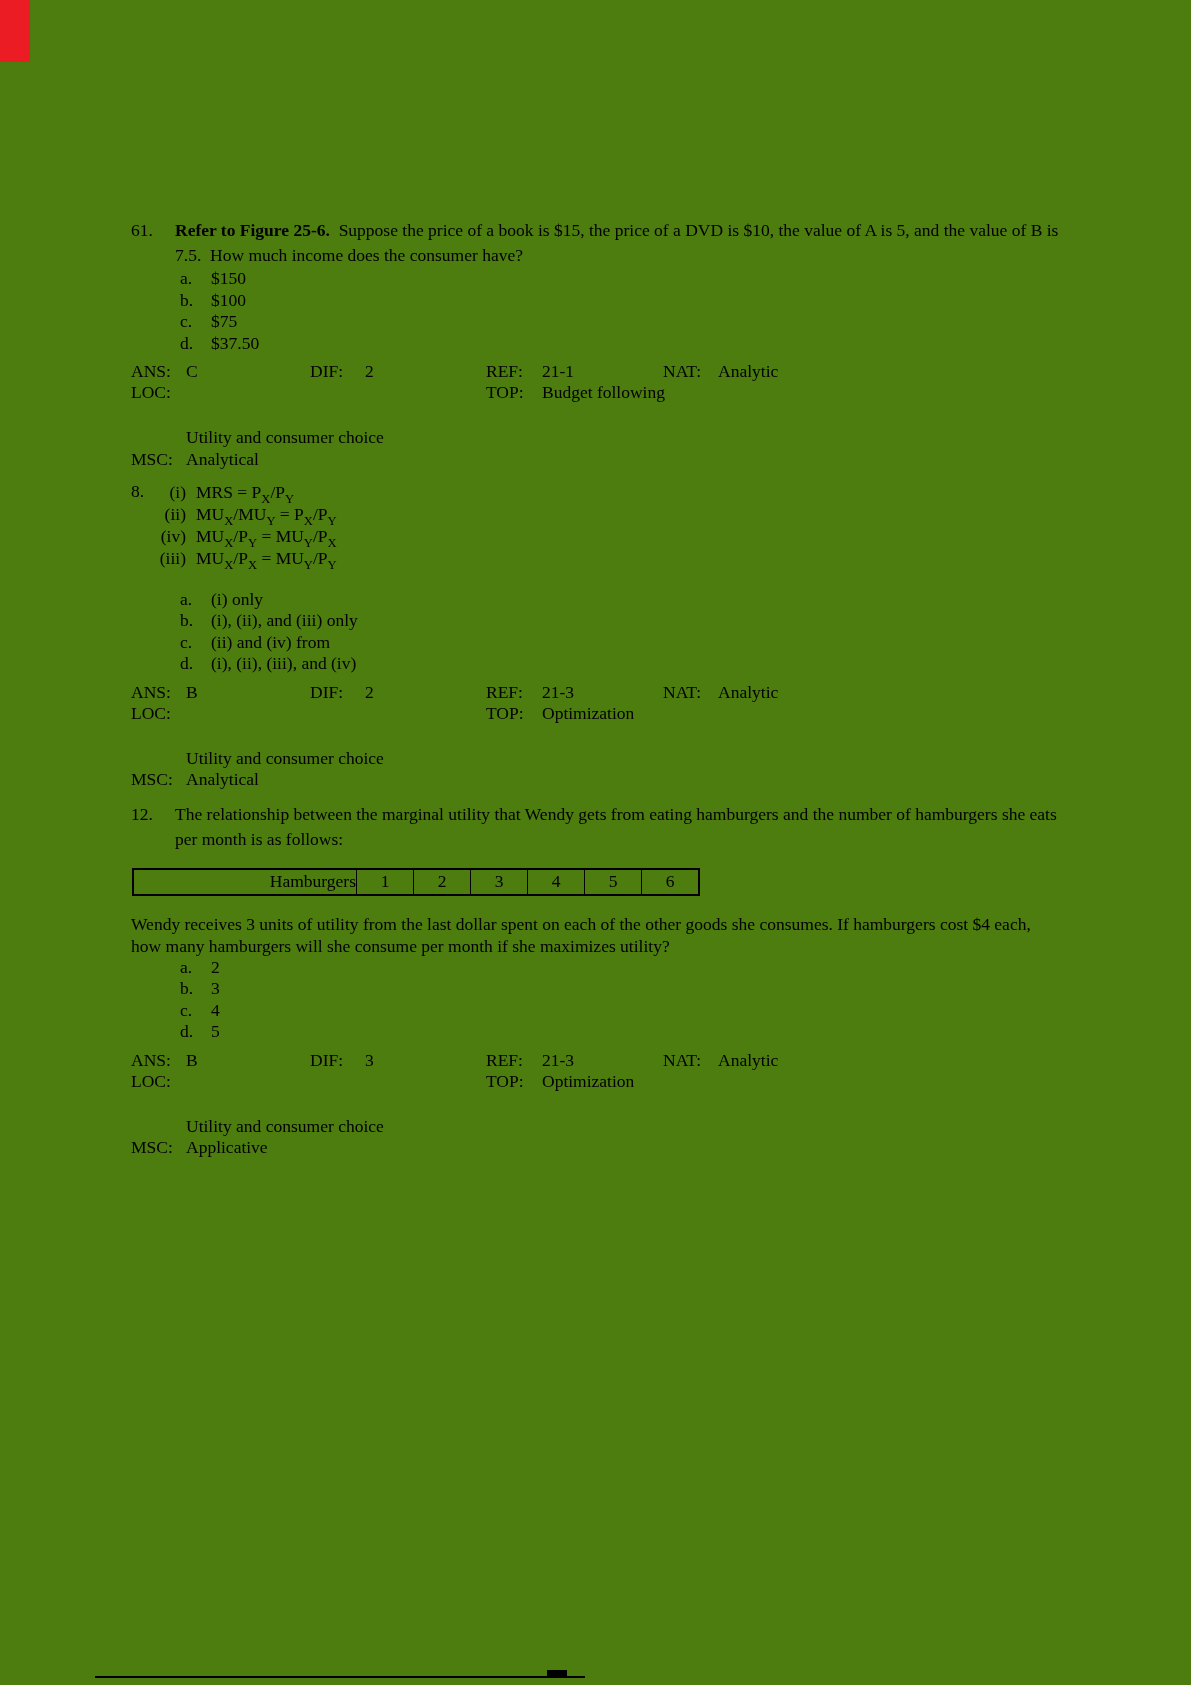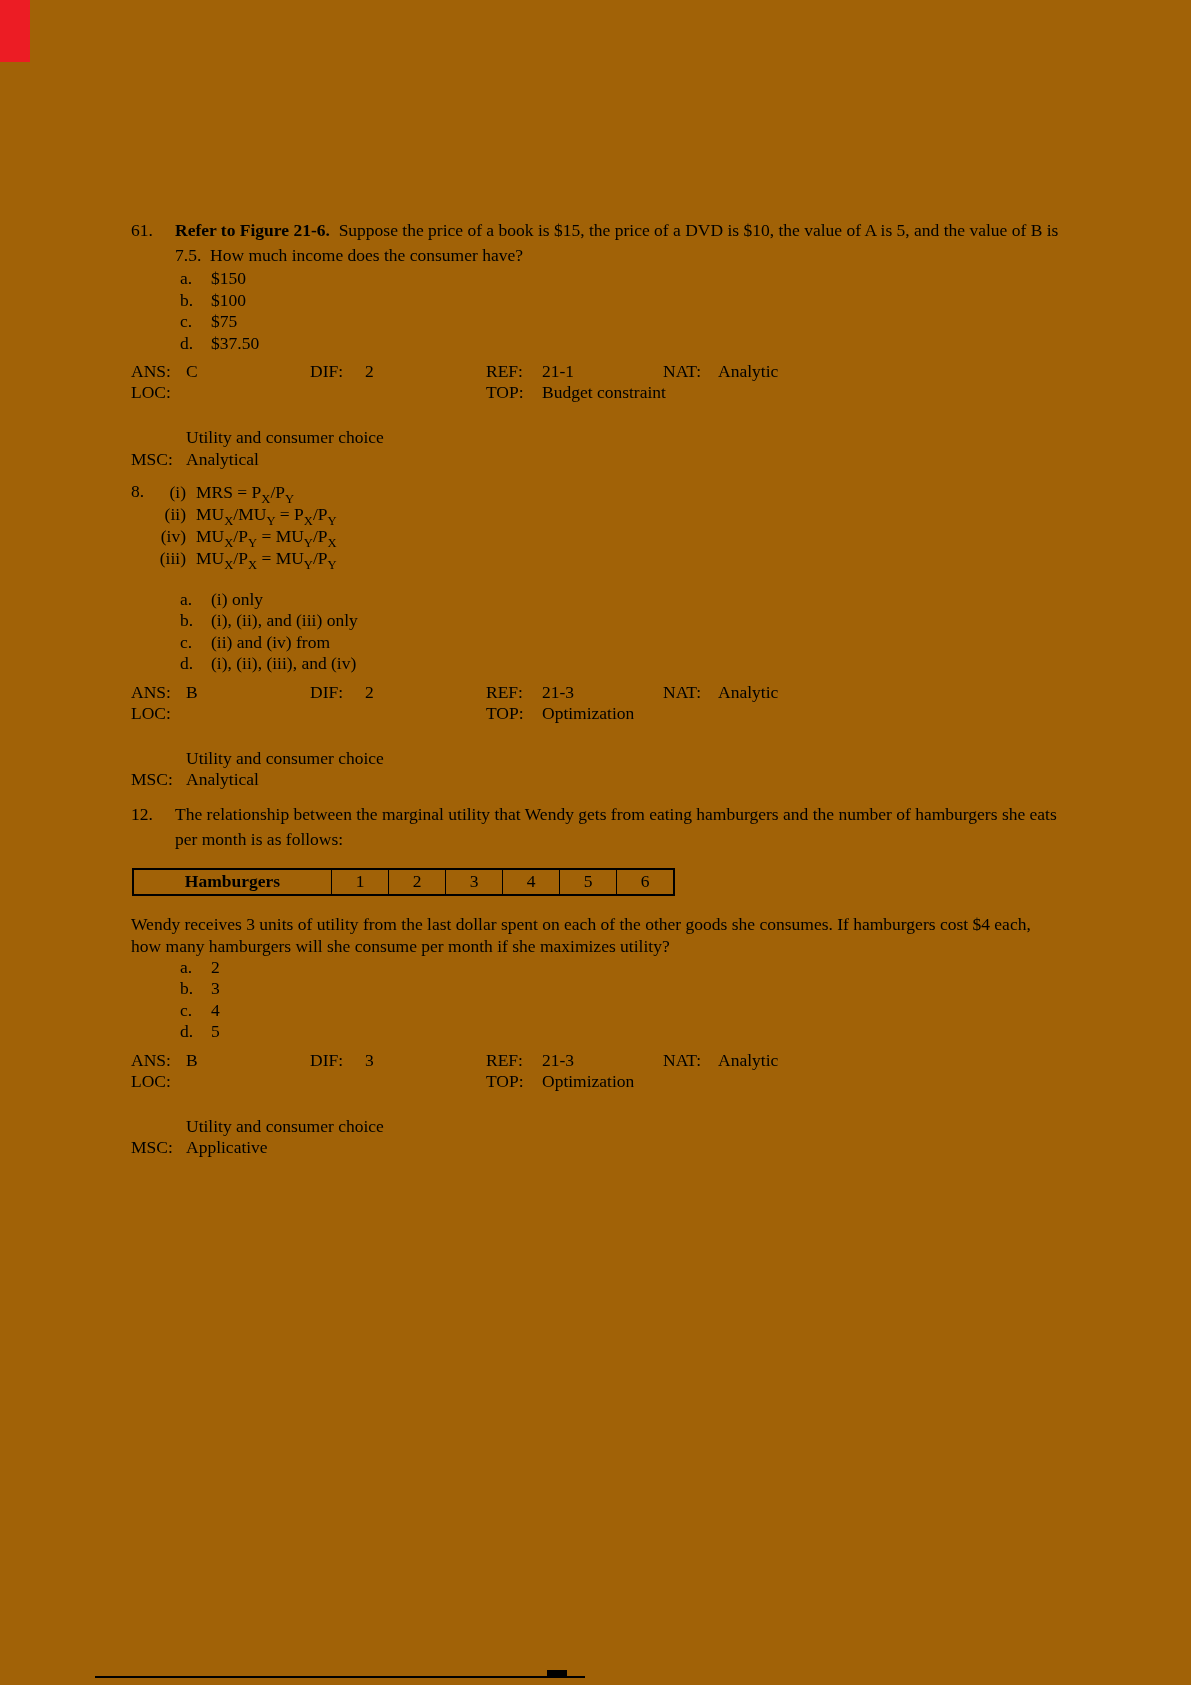--- a/index.html
+++ b/index.html
@@ -1,20 +1,20 @@
 <!DOCTYPE html>
 <html><head>
 <meta charset="utf-8">
 <title>Document</title>
 <style>
   html,body{margin:0;padding:0;background:#888;}
   .page{
     position:relative;
     width:1191px;height:1685px;
-    background:#a16207;
+    background:#4d7c0f;
     font-family:"Liberation Serif", serif;
     font-size:17.5px;
     color:#000;
     overflow:hidden;
     margin:0 auto;
   }
   .red-marker{
     position:absolute;left:0;top:0;width:30px;height:62px;
     background:#ec1c24;
   }
@@ -60,23 +60,23 @@
     margin:16px 0 0 1px;
   }
   .mu-table td{
     border:1px solid #000;
     height:24px;
     padding:0;
     font-size:17.5px;
   }
   .mu-table td.th{
     width:197px;
-    font-weight:bold;
-    padding-left:0;
-    text-align:center;
+    font-weight:normal;
+    padding-left:25px;
+    text-align:right;
   }
   .mu-table td.num{
     width:56px;
     text-align:center;
   }
   .after-para{
     margin-top:17px;
     line-height:22px;
     white-space:pre-wrap;
   }
@@ -89,21 +89,21 @@
 </style>
 </head>
 <body>
 
 <div class="page">
   <div class="red-marker"></div>
 
   <div class="content">
 
     <section class="question">
-      <div class="qpara"><span class="qnum">61.</span><span class="bold">Refer to Figure 21-6.</span><span>  Suppose the price of a book is $15, the price of a DVD is $10, the value of A is 5, and the value of B is 7.5.  How much income does the consumer have?</span></div>
+      <div class="qpara"><span class="qnum">61.</span><span class="bold">Refer to Figure 25-6.</span><span>  Suppose the price of a book is $15, the price of a DVD is $10, the value of A is 5, and the value of B is 7.5.  How much income does the consumer have?</span></div>
       <div class="choices">
         <div class="choice"><span class="cl">a.</span><span>$150</span></div>
         <div class="choice"><span class="cl">b.</span><span>$100</span></div>
         <div class="choice"><span class="cl">c.</span><span>$75</span></div>
         <div class="choice"><span class="cl">d.</span><span>$37.50</span></div>
       </div>
       <div class="meta">
         <div class="meta-line">
             <span class="w55">ANS:</span>
             <span class="w124">C</span>
@@ -111,21 +111,21 @@
             <span class="w121">2</span>
             <span class="w56">REF:</span>
             <span class="w121">21-1</span>
             <span class="w55">NAT:</span>
             <span class="last">Analytic</span>
           </div>
         <div class="meta-line">
             <span class="w55">LOC:</span>
             <span class="w300">Utility and consumer choice</span>
             <span class="w56">TOP:</span>
-            <span class="last">Budget constraint</span>
+            <span class="last">Budget following</span>
           </div>
         <div class="meta-line">
             <span class="w55">MSC:</span>
             <span class="last">Analytical</span>
           </div>
       </div>
     </section>
 
     <section class="question">
       <div class="qpara" style="line-height:21px;"><span class="qnum">8.</span></div>

